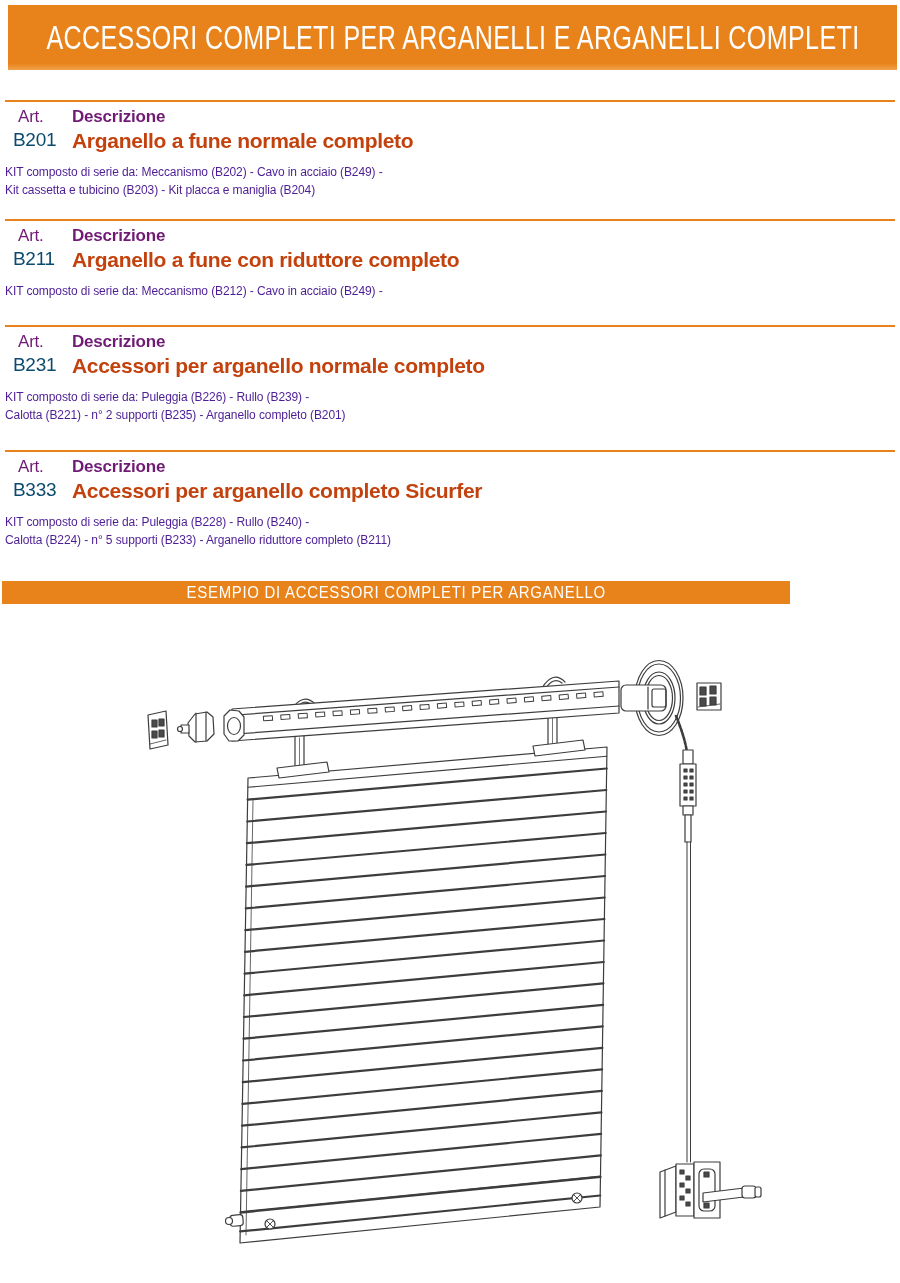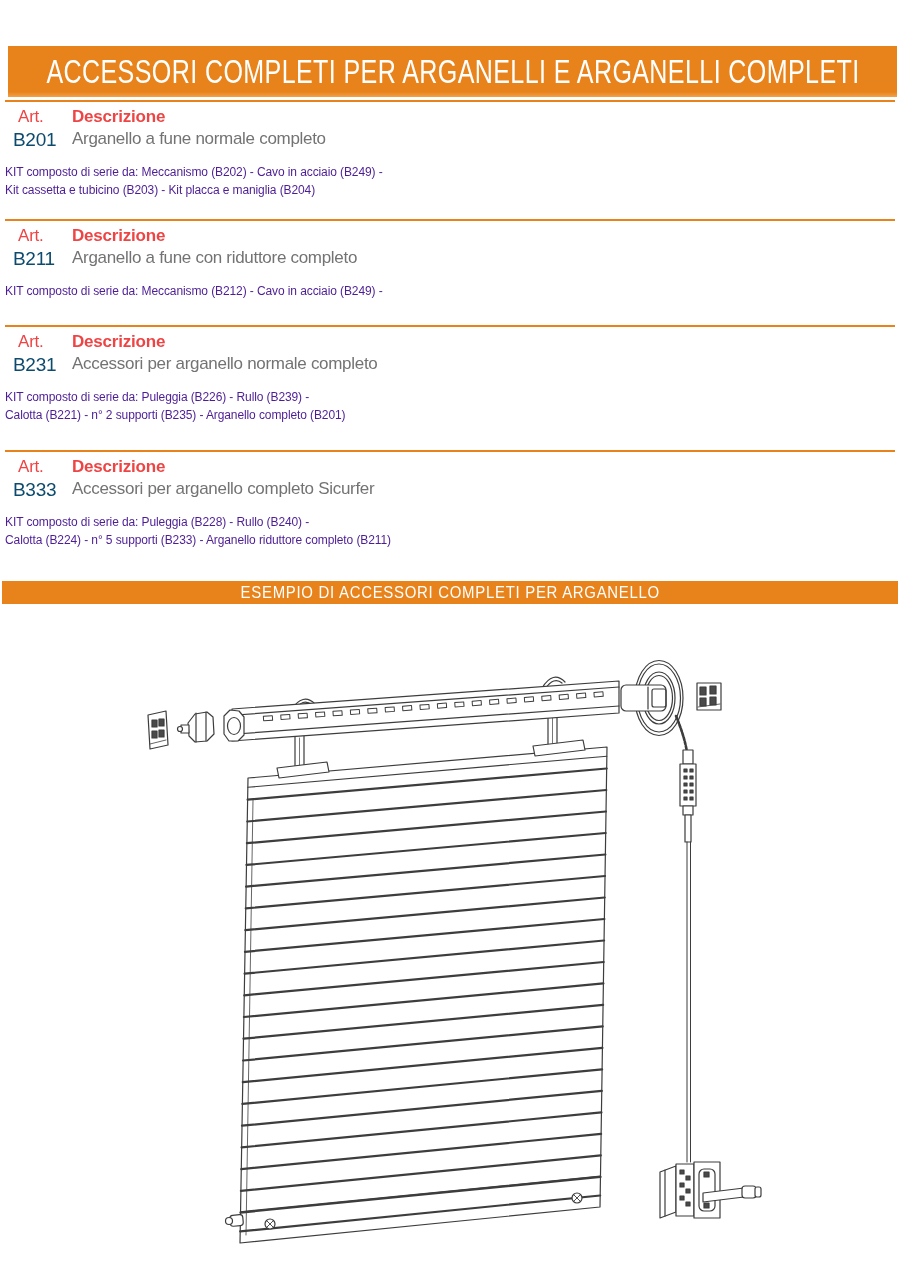--- a/index.html
+++ b/index.html
@@ -1,37 +1,37 @@
 <!DOCTYPE html>
 <html><head>
 <meta charset="utf-8">
 <style>
   html,body{margin:0;padding:0;background:#ffffff;}
   body{width:900px;height:1283px;position:relative;overflow:hidden;
        font-family:"Liberation Sans","DejaVu Sans",sans-serif;}
 
   
-  .topbar{position:absolute;left:8px;top:5px;width:889px;height:51px;
+  .topbar{position:absolute;left:8px;top:5px;width:889px;height:65px;
           background:linear-gradient(#e8831c,#e8831c 90%,#f2a14a);
-          display:flex;align-items:center;justify-content:center;margin-top:41px;}
+          display:flex;align-items:center;justify-content:center;}
   .topbar .bartext{color:#ffffff;font-size:33px;font-weight:400;white-space:nowrap;
           transform:scaleX(0.76);letter-spacing:0.5px;}
-  .midbar{position:absolute;left:2px;top:581px;width:896px;height:23px;
+  .midbar{position:absolute;left:2px;top:581px;width:788px;height:23px;
           background:#e8831c;display:flex;align-items:center;justify-content:center;}
   .midbar .bartext{color:#ffffff;font-size:17px;font-weight:400;white-space:nowrap;
           transform:scaleX(0.88);letter-spacing:0.8px;}
 
   
   .section{position:absolute;left:0;width:900px;height:118px;}
   .section .rule{position:absolute;left:5px;right:5px;top:0;height:2px;background:#e8831c;}
-  .lbl{position:absolute;color:#ef4444;font-size:17px;letter-spacing:-0.2px;}
+  .lbl{position:absolute;color:#701a75;font-size:17px;letter-spacing:-0.2px;}
   .lbl.art{left:18px;top:7px;}
   .lbl.descr{left:72px;top:7px;font-weight:bold;}
   .code{position:absolute;left:13px;top:29px;font-size:19px;color:#0c4a6e;letter-spacing:-0.3px;}
-  .prod{position:absolute;left:72px;top:29px;font-size:17px;color:#737373;letter-spacing:-0.3px;white-space:nowrap;}
+  .prod{position:absolute;left:72px;top:29px;font-size:21px;color:#c2410c;letter-spacing:-0.3px;white-space:nowrap;font-weight:bold;}
   .kit{position:absolute;left:5px;top:64px;font-size:12px;color:#4c1d95;
        line-height:17.5px;letter-spacing:-0.1px;white-space:nowrap;}
 
   
   .drawing{position:absolute;left:0;top:620px;width:900px;height:663px;}
   svg .ln{stroke:#3d3d3d;fill:none;}
   svg .fw{stroke:#3d3d3d;fill:#ffffff;}
   svg .fd{stroke:#3d3d3d;fill:#4a4a4a;}
 </style>
 </head>

